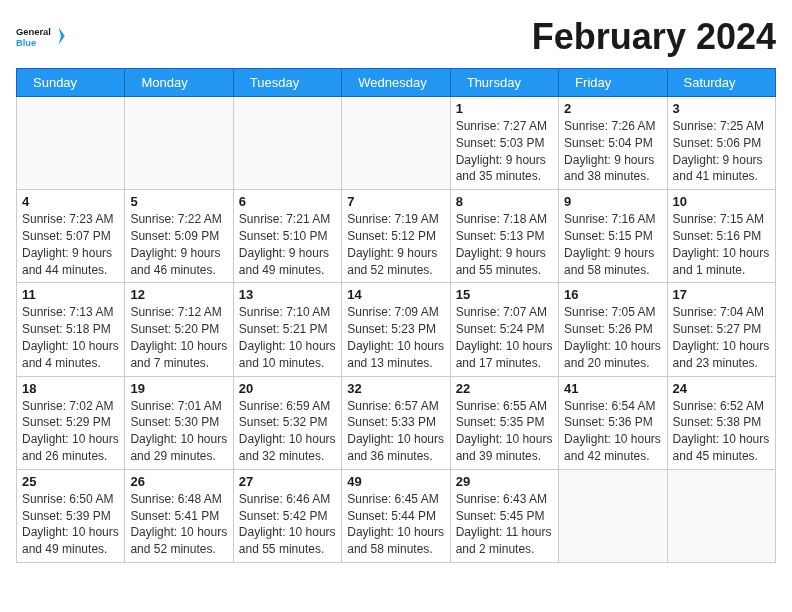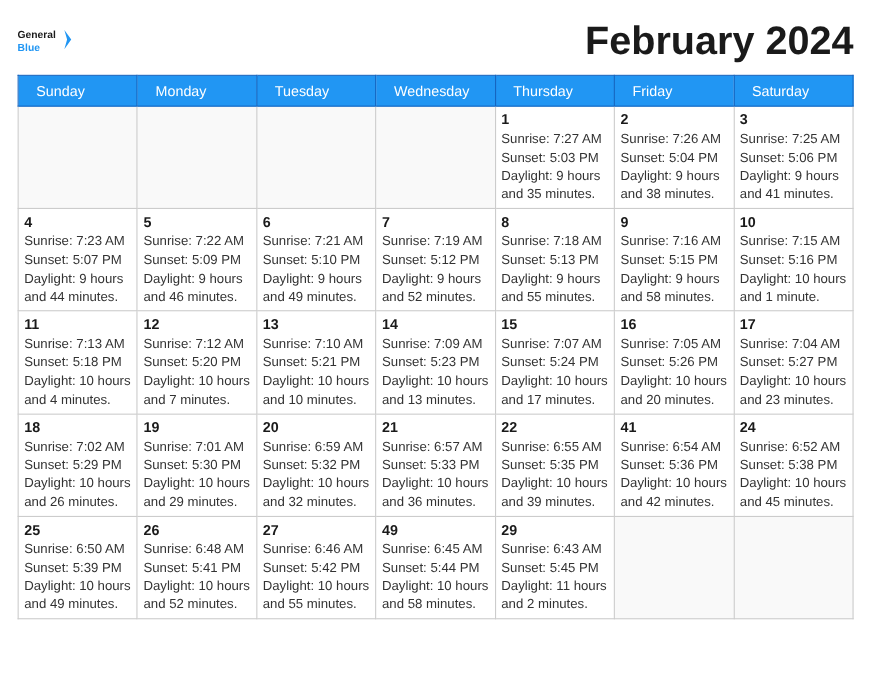--- a/index.html
+++ b/index.html
@@ -186,21 +186,21 @@
         </td>
         <td>
           <span class="day-num">19</span>
           <div class="day-info">Sunrise: 7:01 AM<br>Sunset: 5:30 PM<br>Daylight: 10 hours and 29 minutes.</div>
         </td>
         <td>
           <span class="day-num">20</span>
           <div class="day-info">Sunrise: 6:59 AM<br>Sunset: 5:32 PM<br>Daylight: 10 hours and 32 minutes.</div>
         </td>
         <td>
-          <span class="day-num">21</span>
+          <span class="day-num">32</span>
           <div class="day-info">Sunrise: 6:57 AM<br>Sunset: 5:33 PM<br>Daylight: 10 hours and 36 minutes.</div>
         </td>
         <td>
           <span class="day-num">22</span>
           <div class="day-info">Sunrise: 6:55 AM<br>Sunset: 5:35 PM<br>Daylight: 10 hours and 39 minutes.</div>
         </td>
         <td>
           <span class="day-num">41</span>
           <div class="day-info">Sunrise: 6:54 AM<br>Sunset: 5:36 PM<br>Daylight: 10 hours and 42 minutes.</div>
         </td>

